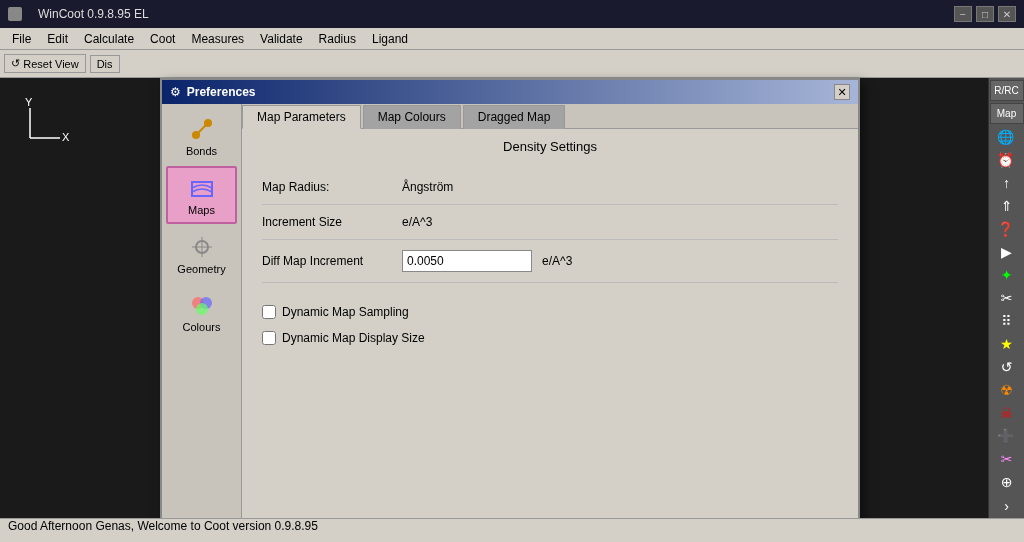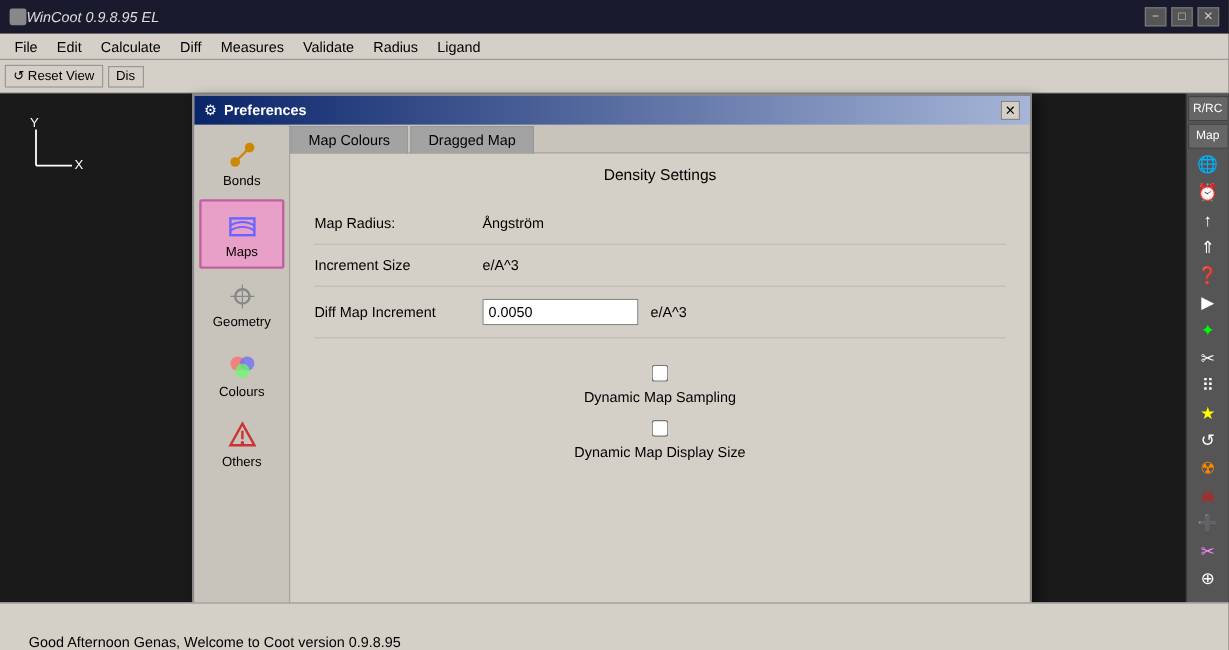--- a/index.html
+++ b/index.html
@@ -19,22 +19,21 @@
       color: #ccc;
       height: 28px;
       display: flex;
       align-items: center;
       padding: 0 8px;
       justify-content: space-between;
     }
     .title-bar-left {
       display: flex;
       align-items: flex-start;
-      gap: 0;
-      font-style: italic;
+      gap: 16px;
     }
     .title-bar-icon {
       width: 14px;
       height: 14px;
       background: #888;
       border-radius: 2px;
     }
     .title-bar-title {
       font-size: 12px;
       color: #ddd;
@@ -292,42 +291,41 @@
       width: 130px;
       height: 22px;
     }
     .field-unit {
       font-size: 12px;
       color: #000;
     }
 
     .checkbox-row {
       display: flex;
-      align-items: center;
+      align-items: flex-start;
       padding: 6px 0;
       gap: 6px;
-      flex-direction: column;
     }
     .checkbox-row input[type=checkbox] {
       width: 14px;
       height: 14px;
       cursor: pointer;
     }
     .checkbox-label {
       font-size: 12px;
       color: #000;
     }
 
     
     .status-bar {
       background: #d4d0c8;
-      height: 40px;
-      display: flex;
-      align-items: flex-end;
-      padding: 0 24px;
+      height: 24px;
+      display: flex;
+      align-items: flex-start;
+      padding: 0 8px;
       border-top: 1px solid #999;
       position: absolute;
       bottom: 0;
       left: 0;
       right: 0;
       font-size: 12px;
       color: #000;
     }
   </style>
 </head>
@@ -342,21 +340,21 @@
     <button class="title-btn">−</button>
     <button class="title-btn">□</button>
     <button class="title-btn">✕</button>
   </div>
 </div>
 
 <div class="menu-bar">
   <span class="menu-item">File</span>
   <span class="menu-item">Edit</span>
   <span class="menu-item">Calculate</span>
-  <span class="menu-item">Diff</span>
+  <span class="menu-item">Coot</span>
   <span class="menu-item">Measures</span>
   <span class="menu-item">Validate</span>
   <span class="menu-item">Radius</span>
   <span class="menu-item">Ligand</span>
 </div>
 
 <div class="toolbar">
   <button class="toolbar-btn">
     <span>↺</span>
     <span>Reset View</span>
@@ -430,35 +428,26 @@
               <div class="sidebar-icon">
                 <svg width="28" height="28" viewBox="0 0 28 28">
                   <circle cx="10" cy="12" r="6" fill="#ff6666" opacity="0.7"></circle>
                   <circle cx="18" cy="12" r="6" fill="#6666ff" opacity="0.7"></circle>
                   <circle cx="14" cy="18" r="6" fill="#66ff66" opacity="0.7"></circle>
                 </svg>
               </div>
               <span class="sidebar-label">Colours</span>
             </div>
 
-            <div class="sidebar-item">
-              <div class="sidebar-icon">
-                <svg width="28" height="28" viewBox="0 0 28 28">
-                  <polygon points="14,4 24,22 4,22" fill="none" stroke="#cc3333" stroke-width="2"></polygon>
-                  <line x1="14" y1="10" x2="14" y2="17" stroke="#cc3333" stroke-width="2"></line>
-                  <circle cx="14" cy="20" r="1.5" fill="#cc3333"></circle>
-                </svg>
-              </div>
-              <span class="sidebar-label">Others</span>
-            </div>
           </div>
 
           <div class="tab-area">
 
             <div class="tabs">
+              <div class="tab active">Map Parameters</div>
               <div class="tab">Map Colours</div>
               <div class="tab">Dragged Map</div>
             </div>
 
             <div class="tab-content">
               <div class="section-title">Density Settings</div>
 
               <div class="field-row">
                 <span class="field-label">Map Radius:</span>
                 <span class="field-unit">Ångström</span>

